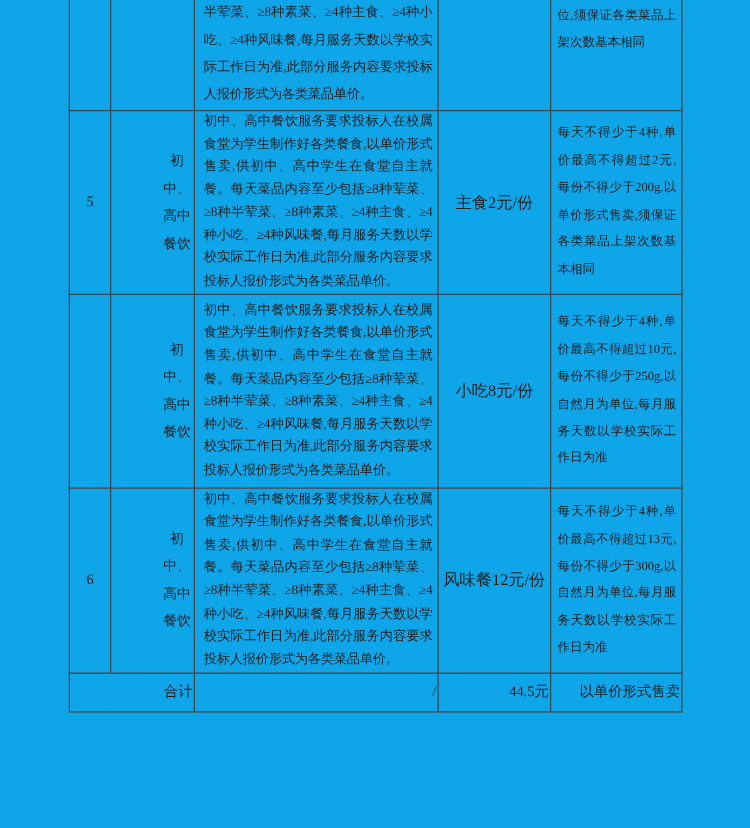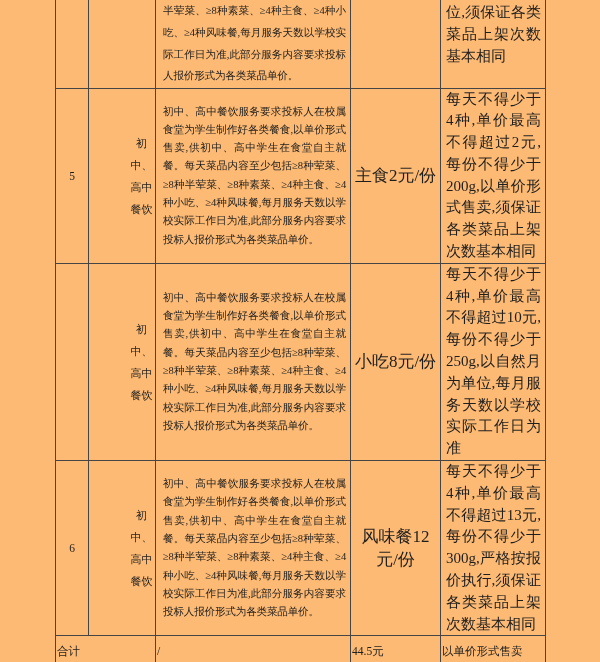--- a/index.html
+++ b/index.html
@@ -1,21 +1,21 @@
 <!DOCTYPE html>
 <html><head>
 <meta charset="utf-8">
 <style>
   html,body{margin:0;padding:0;}
   body{
     width:600px;height:662px;background:#ffffff;position:relative;
     font-family:"Liberation Serif","DejaVu Serif",serif;
     color:#1e1e1e;
   }
-  .page{position:absolute;inset:0;background:#fdba74;}
+  .page{position:absolute;inset:0;background:#0ea5e9;}
   table.doc-table{
     position:absolute;left:55px;top:0;
     border-collapse:collapse;table-layout:fixed;width:490px;
   }
   td{
     border:1px solid #454545;
     overflow:hidden;
     color:#1e1e1e;
     vertical-align:middle;
   }
@@ -23,33 +23,33 @@
   td.seq{width:33px;text-align:center;font-size:11.5px;}
   td.name{width:67px;text-align:center;font-size:11px;line-height:22px;padding-left:40px;}
   td.desc{
     width:195px;font-size:10.6px;line-height:18.3px;
     text-align:justify;text-justify:inter-character;
     padding:0 4px 0 7px;letter-spacing:-0.2px;
   }
   td.desc-partial{
     line-height:21.8px;vertical-align:top;padding-top:0px;
   }
-  td.price{width:90px;text-align:center;font-size:17px;}
+  td.price{width:90px;text-align:center;font-size:13px;}
   td.notes{
-    width:105px;font-size:15px;line-height:21.8px;
+    width:105px;font-size:10px;line-height:21.8px;
     text-align:justify;text-justify:inter-character;
     padding:0 4px 0 5px;
   }
   td.notes-partial{vertical-align:top;padding-top:2px;}
   tr.row-a{height:88px;}
   tr.row-5{height:146px;}
   tr.row-5b{height:155px;}
   tr.row-6{height:148px;}
   tr.row-total{height:31px;}
-  tr.row-total td{font-size:11.5px;text-align:left;vertical-align:middle;}
+  tr.row-total td{font-size:11.5px;text-align:right;vertical-align:middle;}
 </style>
 </head>
 <body>
 
 <div class="page">
   <table class="doc-table">
     <colgroup>
       <col style="width:33px">
         <col style="width:67px">
         <col style="width:195px">
@@ -89,21 +89,21 @@
     </tr>
 
     <tr class="row-6">
       <td class="seq">6</td>
       <td class="name">
         <span>初中、</span><br>
         <span>高中餐饮</span>
       </td>
       <td class="desc">初中、高中餐饮服务要求投标人在校属食堂为学生制作好各类餐食,以单价形式售卖,供初中、高中学生在食堂自主就餐。每天菜品内容至少包括≥8种荤菜、≥8种半荤菜、≥8种素菜、≥4种主食、≥4种小吃、≥4种风味餐,每月服务天数以学校实际工作日为准,此部分服务内容要求投标人报价形式为各类菜品单价。</td>
       <td class="price">风味餐12元/份</td>
-      <td class="notes">每天不得少于4种,单价最高不得超过13元,每份不得少于300g,严格按报价执行,须保证各类菜品上架次数基本相同</td>
+      <td class="notes">每天不得少于4种,单价最高不得超过13元,每份不得少于300g,以自然月为单位,每月服务天数以学校实际工作日为准</td>
     </tr>
 
     <tr class="row-total">
       <td colspan="2">合计</td>
       <td>/</td>
       <td>44.5元</td>
       <td>以单价形式售卖</td>
     </tr>
   </tbody>
     </table>

